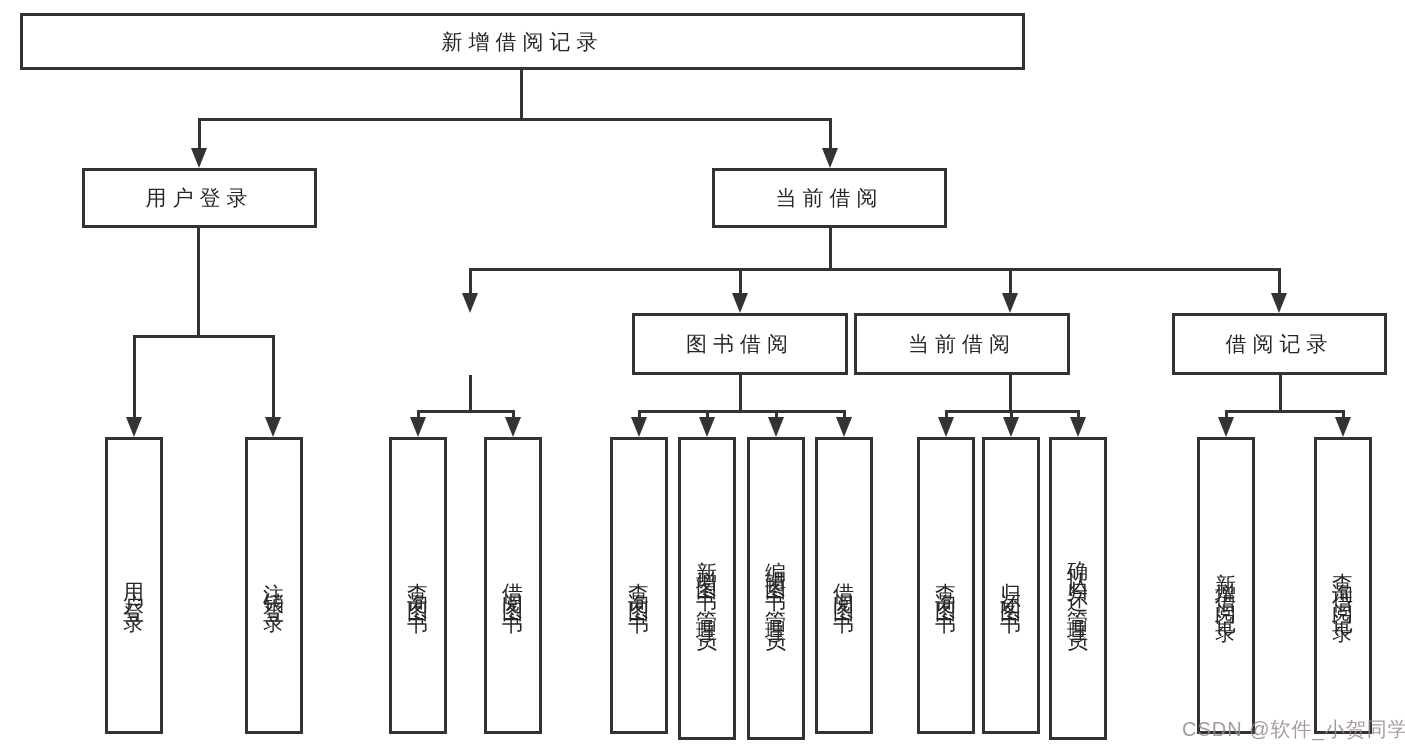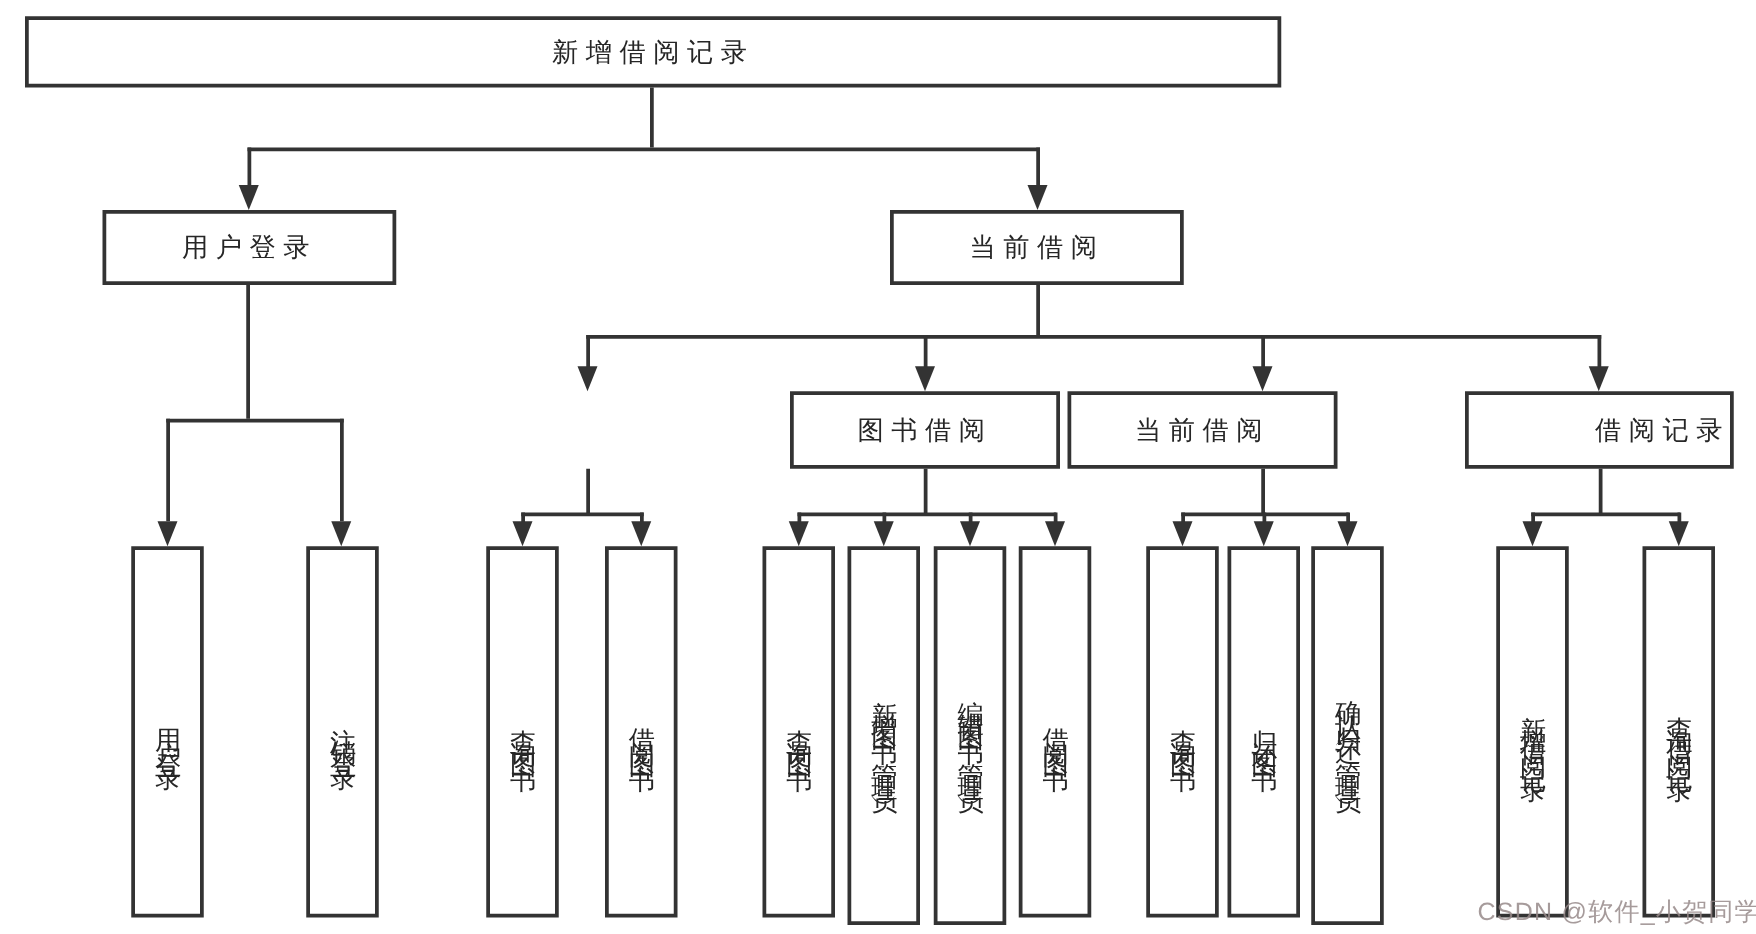--- a/index.html
+++ b/index.html
@@ -70,21 +70,21 @@
   <div class="arr" style="left:1002px;top:293px;"></div>
   <div class="v" style="left:1278px;top:268px;height:27px;"></div>
   <div class="arr" style="left:1271px;top:293px;"></div>
 
   <div class="box" style="left:632px;top:313px;width:216px;height:62px;">
     <span>图书借阅</span>
   </div>
   <div class="box" style="left:854px;top:313px;width:216px;height:62px;">
     <span>当前借阅</span>
   </div>
-  <div class="box" style="left:1172px;top:313px;width:215px;height:62px;justify-content:flex-end;">
+  <div class="box" style="left:1172px;top:313px;width:215px;height:62px;">
     <span>借阅记录</span>
   </div>
 
   <div class="v" style="left:469px;top:375px;height:37px;"></div>
   <div class="h" style="left:417px;top:410px;width:98px;"></div>
   <div class="v" style="left:417px;top:410px;height:9px;"></div>
   <div class="arr" style="left:410px;top:417px;"></div>
   <div class="v" style="left:512px;top:410px;height:9px;"></div>
   <div class="arr" style="left:505px;top:417px;"></div>
 

